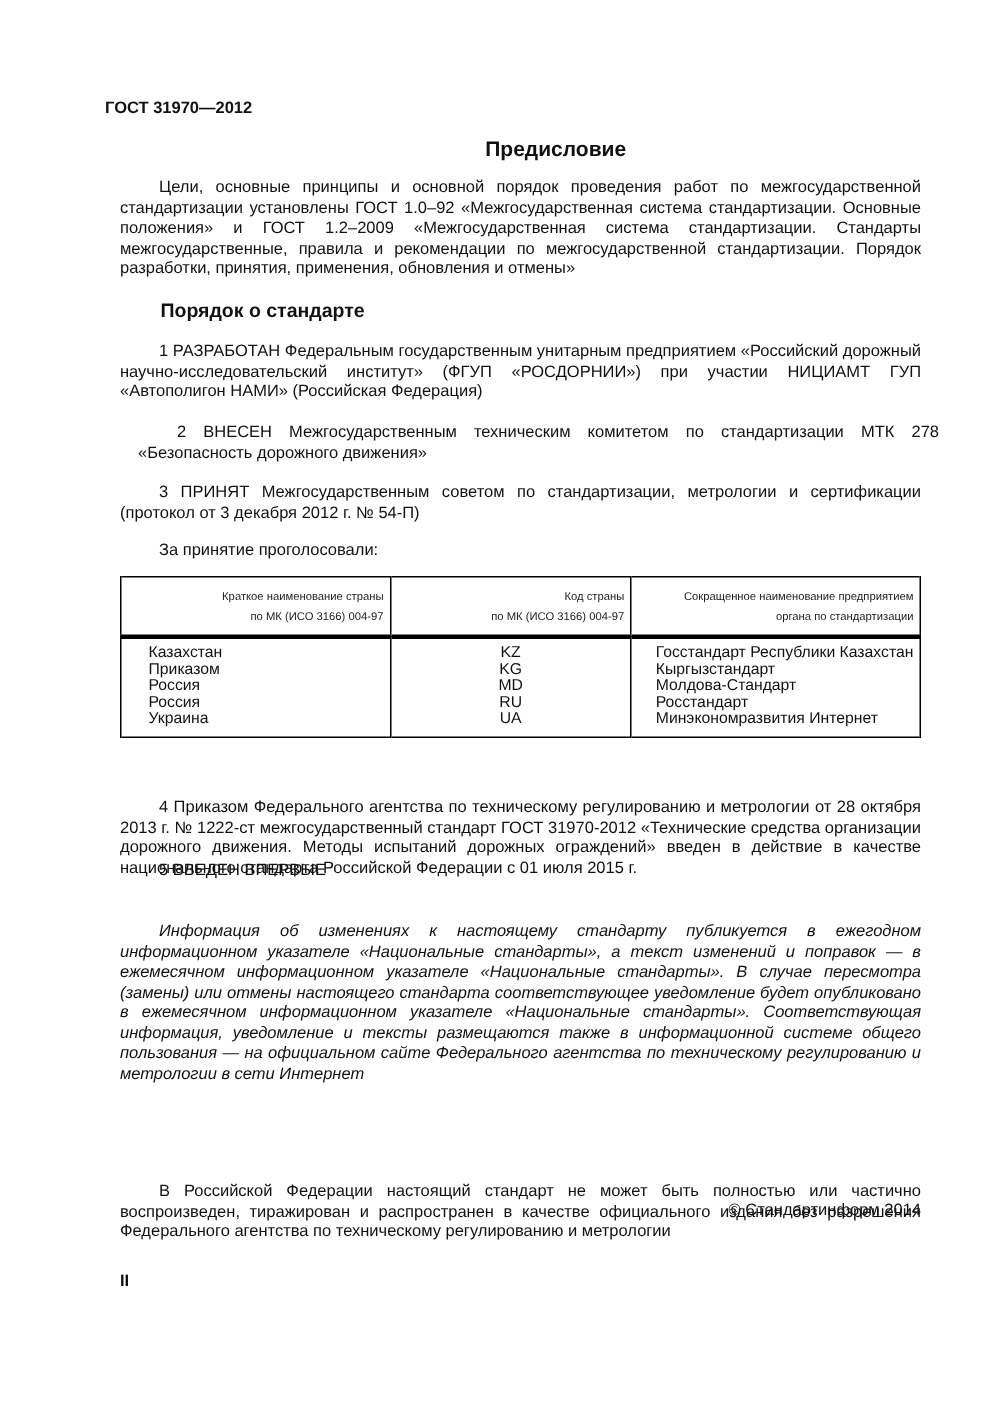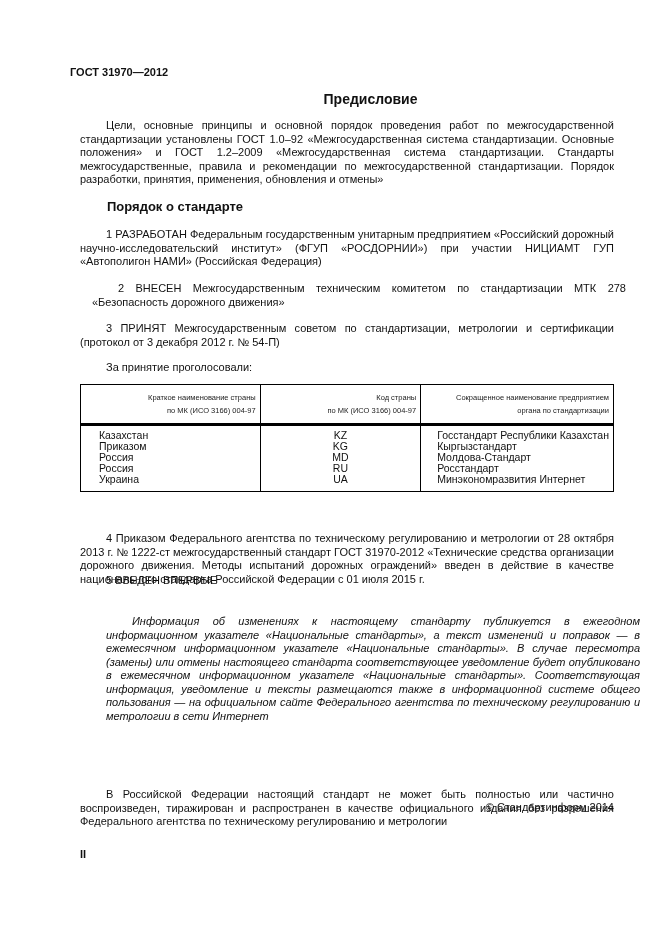--- a/index.html
+++ b/index.html
@@ -3,21 +3,21 @@
 <meta charset="utf-8">
 <style>
   html, body { margin: 0; padding: 0; background: #ffffff; }
   body { width: 661px; height: 935px; position: relative; overflow: hidden;
          font-family: "Liberation Sans", sans-serif; color: #111; }
   .abs { position: absolute; }
   .doc-code { left: 70px; top: 66px; font-size: 11px; font-weight: bold; }
   .h1 { left: 0; width: 661px; top: 91px; text-align: center; font-size: 14px; font-weight: bold; padding-left: 80px; box-sizing: border-box; }
   .para { left: 80px; width: 534px; font-size: 11px; line-height: 13.5px; text-align: justify; text-indent: 26px; }
   .h2 { left: 107px; top: 199px; font-size: 13px; font-weight: bold; }
-  .italic { font-style: italic; margin-left: 26px; }
+  .italic { font-style: italic; }
   table.vote { position: absolute; left: 80px; top: 384px; width: 534px; border-collapse: collapse; font-size: 10.5px; }
   table.vote th { font-weight: normal; font-size: 7.5px; line-height: 13px; color: #222; padding: 6px 4px 6px; border-bottom: 3px solid #000; text-align: right; }
   table.vote td { vertical-align: top; padding: 4px 0 6px; line-height: 11px; }
   table.vote th, table.vote td { border-left: 1px solid #000; border-right: 1px solid #000; }
   table.vote { border: 1px solid #000; }
   .col1 { width: 177px; }
   .col2 { width: 170px; text-align: center; }
   .col3 { width: 187px; }
   td.col1 { padding-left: 18px !important; }
   td.col3 { padding-left: 16px !important; }

